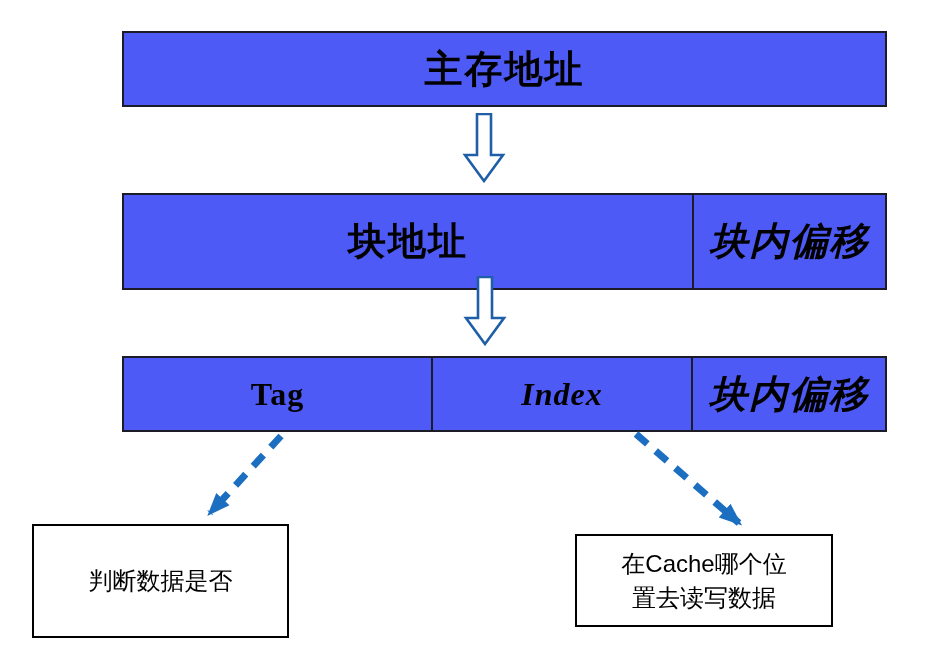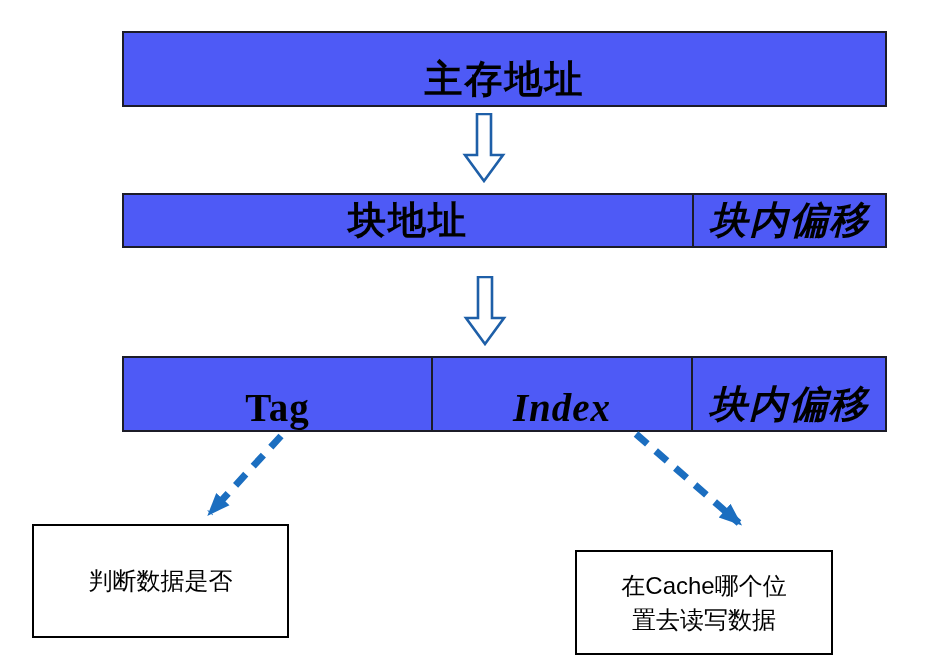--- a/index.html
+++ b/index.html
@@ -25,33 +25,33 @@
   .bar {
     position: absolute;
     display: flex;
     background: var(--box-fill);
     border: 2px solid var(--box-border);
     left: 122px;
     width: 765px;
   }
   .cell {
     display: flex;
-    align-items: flex-end;
+    align-items: center;
     justify-content: center;
     color: var(--text);
     font-family: "Liberation Serif", "DejaVu Serif", serif;
     font-weight: bold;
     font-size: 38px;
     letter-spacing: 2px;
     white-space: nowrap;
   }
   .cell + .cell { border-left: 2px solid var(--box-border); font-style: italic; }
-  .cell.latin { font-size: 39px; letter-spacing: 1px; }
+  .cell.latin { font-size: 32px; letter-spacing: 1px; }
   .row1 { top: 31px;  height: 76px; }
-  .row2 { top: 193px; height: 55px; }
+  .row2 { top: 193px; height: 97px; }
   .row3 { top: 356px; height: 76px; }
   .grow { flex: 1 1 auto; }
   .hollow-arrow {
     position: absolute;
     width: 44px;
     height: 70px;
   }
   .arrow1 { left: 462px; top: 113px; }
   .arrow2 { left: 463px; top: 276px; }
   .overlay {
@@ -67,21 +67,21 @@
     display: flex;
     flex-direction: column;
     align-items: center;
     justify-content: center;
     font-size: 24px;
     line-height: 1.38;
     color: var(--text);
     white-space: nowrap;
   }
   .note-left  { left: 32px;  top: 524px; width: 257px; height: 114px; }
-  .note-right { left: 575px; top: 550px; width: 258px; height: 105px; text-align: center; }
+  .note-right { left: 575px; top: 534px; width: 258px; height: 93px; text-align: center; }
 </style>
 </head>
 <body>
 
 <div class="canvas">
 
   <div class="bar row1">
     <div class="cell grow">
       <span>主存地址</span>
     </div>

